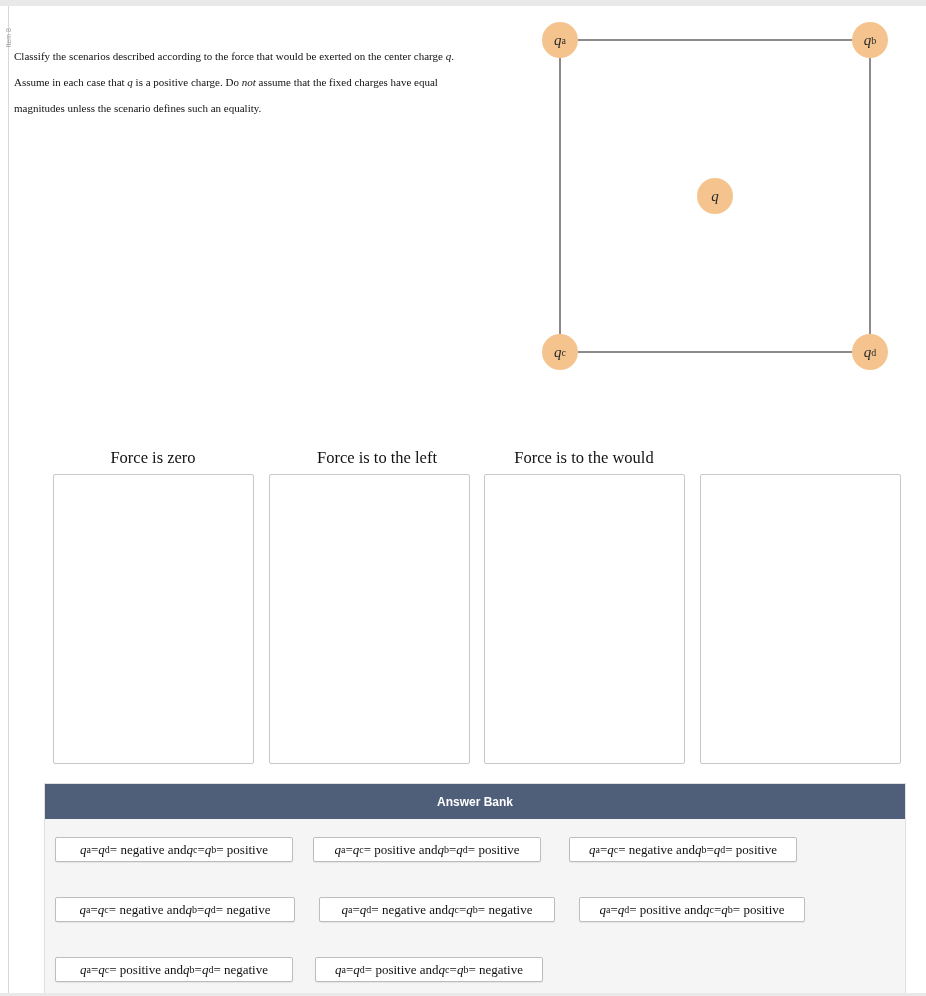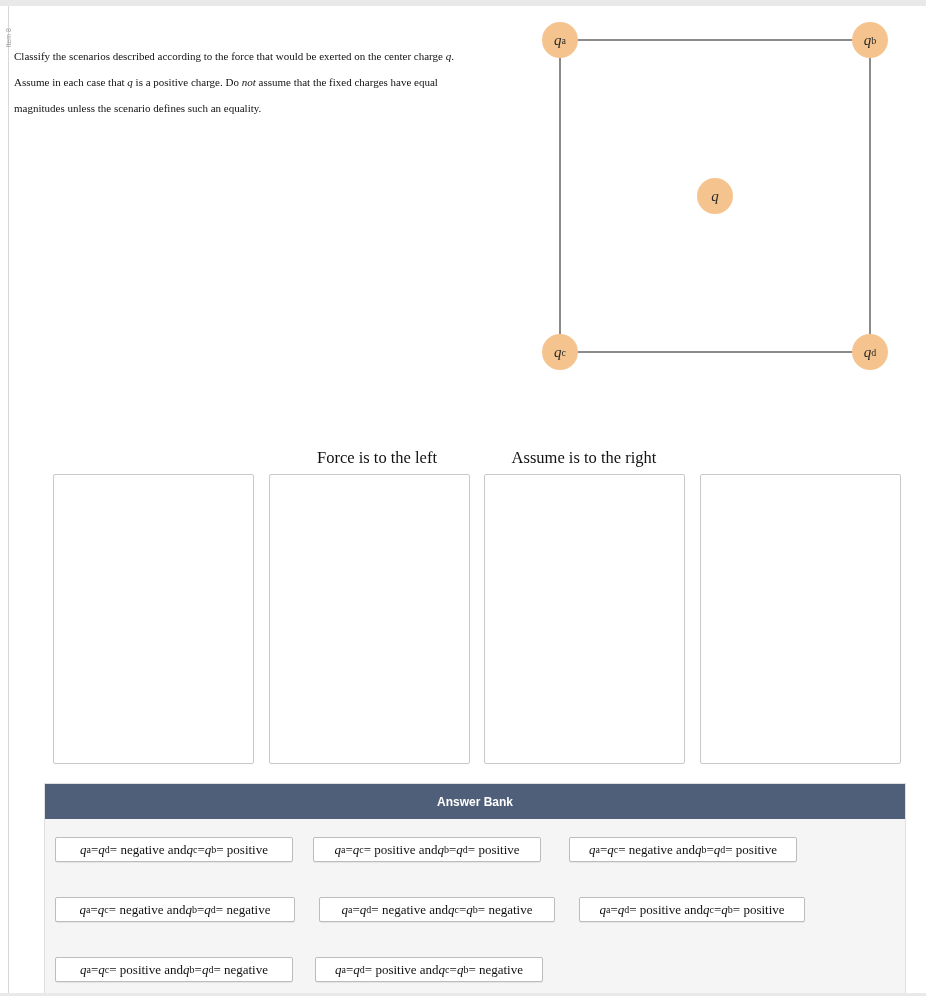--- a/index.html
+++ b/index.html
@@ -196,24 +196,25 @@
     <div class="charge" style="left: 332px; top: 326px;">
       <span>q</span>
       <sub>d</sub>
     </div>
     <div class="charge" style="left: 177px; top: 170px;">
       <span>q</span>
     </div>
   </div>
 
 <div class="bins">
+    <div class="bin-label" style="left: 48px;">Force is zero</div>
     <div class="bin" style="left: 53px;"></div>
     <div class="bin-label" style="left: 272px;">Force is to the left</div>
     <div class="bin" style="left: 269px;"></div>
-    <div class="bin-label" style="left: 479px;">Assume is to the right</div>
+    <div class="bin-label" style="left: 479px;">Force is to the would</div>
     <div class="bin" style="left: 484px;"></div>
     <div class="bin" style="left: 700px;"></div>
   </div>
 
 <div class="bank">
   <div class="bank-header">Answer Bank</div>
   <div class="bank-body">
       <div class="tile" style="left: 10px; top: 18px; width: 238px;"><i>q</i><span class="sub">a</span> = <i>q</i><span class="sub">d</span> = negative and <i>q</i><span class="sub">c</span> = <i>q</i><span class="sub">b</span> = positive</div>
       <div class="tile" style="left: 268px; top: 18px; width: 228px;"><i>q</i><span class="sub">a</span> = <i>q</i><span class="sub">c</span> = positive and <i>q</i><span class="sub">b</span> = <i>q</i><span class="sub">d</span> = positive</div>
       <div class="tile" style="left: 524px; top: 18px; width: 228px;"><i>q</i><span class="sub">a</span> = <i>q</i><span class="sub">c</span> = negative and <i>q</i><span class="sub">b</span> = <i>q</i><span class="sub">d</span> = positive</div>

